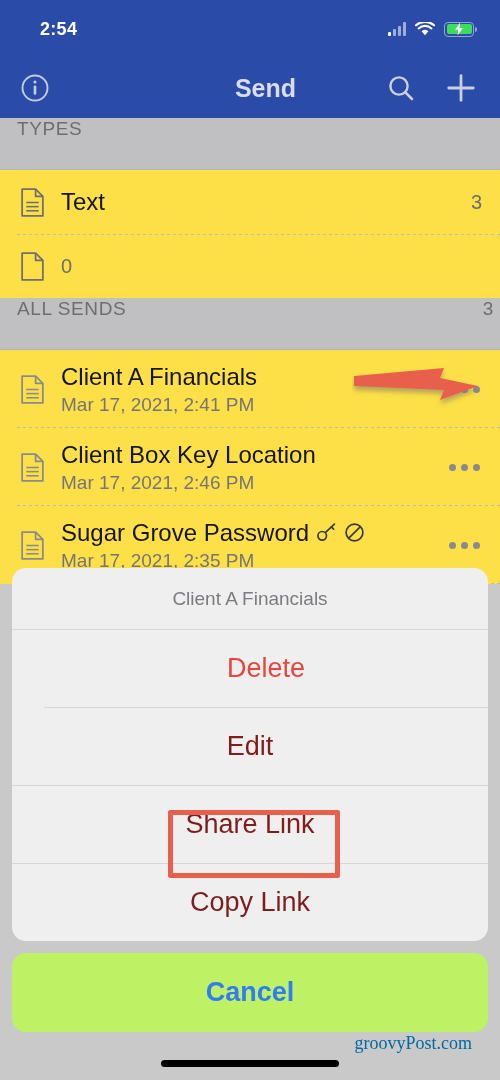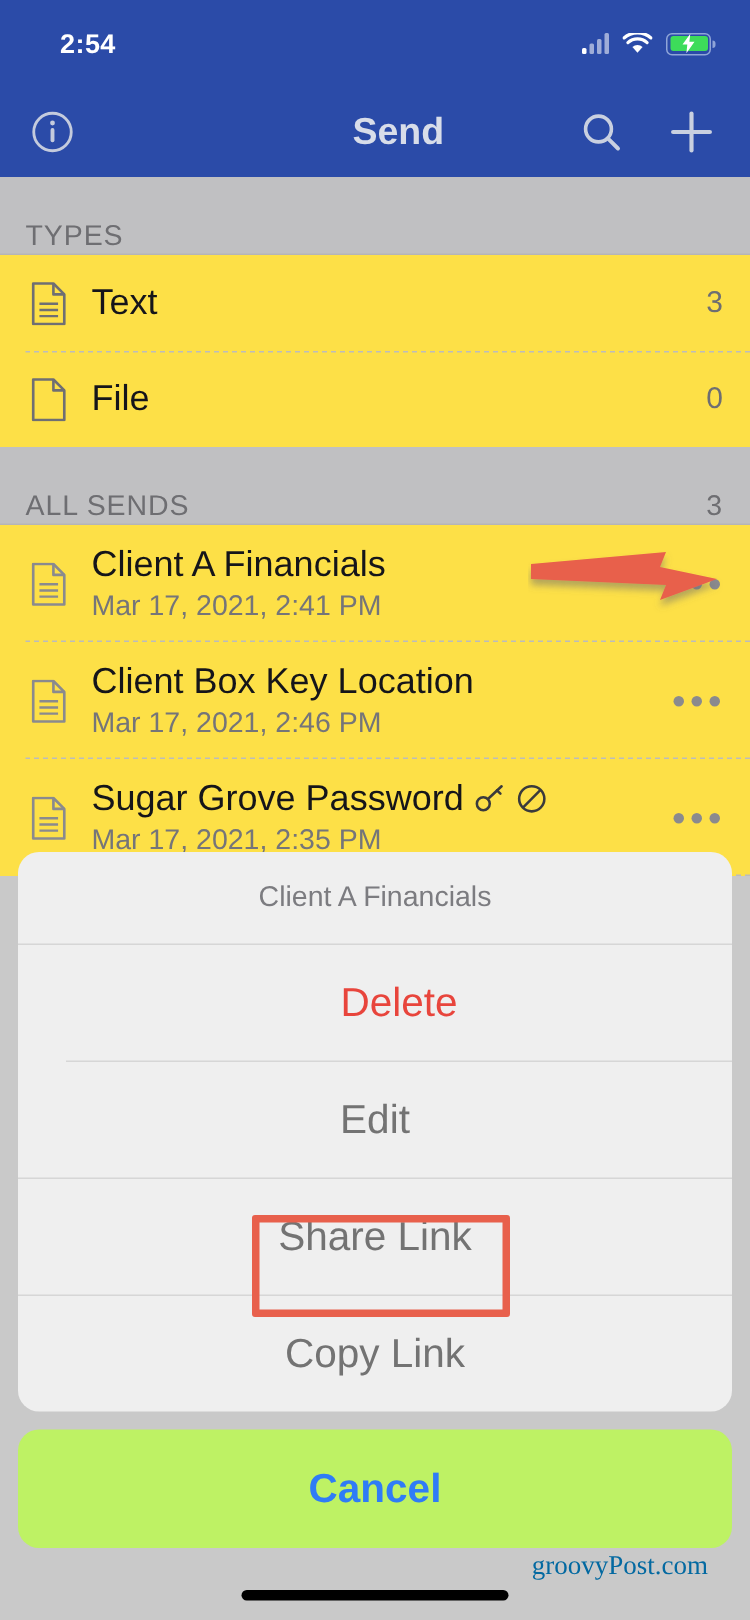--- a/index.html
+++ b/index.html
@@ -120,23 +120,23 @@
     width: 34px; height: 34px;
     display: flex; align-items: center; justify-content: center;
     cursor: pointer;
   }
 
   
   .section-header {
     background: #c0c0c2;
     height: 52px;
     display: flex;
-    align-items: flex-end;
+    align-items: flex-start;
     justify-content: space-between;
-    padding: 0 18px 0 17px;
+    padding: 0 6px 0 17px;
     color: #6e6e72;
     font-size: 19px;
     letter-spacing: 0.6px;
     border-bottom: 1px solid #b5b5b7;
   }
   .section-header .count { font-size: 19px; color: #6e6e72; }
 
   .list { background: #fde047; }
 
   .row {
@@ -239,21 +239,21 @@
   .sheet-item {
     text-align: center;
     font-size: 27px;
     padding: 23px 0;
     border-bottom: 1px solid #d6d6d6;
     cursor: pointer;
     position: relative;
   }
   .sheet-item:last-child { border-bottom: none; }
   .sheet-item.destructive { color: #e8453c; margin-left: 32px; }
-  .sheet-item.normal { color: #737373; }
+  .sheet-item.normal { color: #7f1d1d; }
 
   .cancel-btn {
     margin-top: 12px;
     background: #bef264;
     border-radius: 14px;
     text-align: center;
     font-size: 27px;
     font-weight: bold;
     color: #2f7cf6;
     padding: 24px 0;
@@ -378,21 +378,20 @@
     <div class="row-count">3</div>
   </div>
 
   <div class="row">
     <div class="row-icon">
       <svg viewBox="0 0 24 28" width="25" height="29">
         <path d="M2 1 H15 L22 8 V27 H2 Z" fill="none" stroke="#6f6f73" stroke-width="1.7" stroke-linejoin="round"></path>
         <path d="M15 1 V8 H22" fill="none" stroke="#6f6f73" stroke-width="1.7" stroke-linejoin="round"></path>
       </svg>
     </div>
-    <div class="row-label">File</div>
     <div class="row-count">0</div>
   </div>
 
 </div>
 
 <div class="section-header">
   <span>ALL SENDS</span>
   <span class="count">3</span>
 </div>
 <div class="list">

